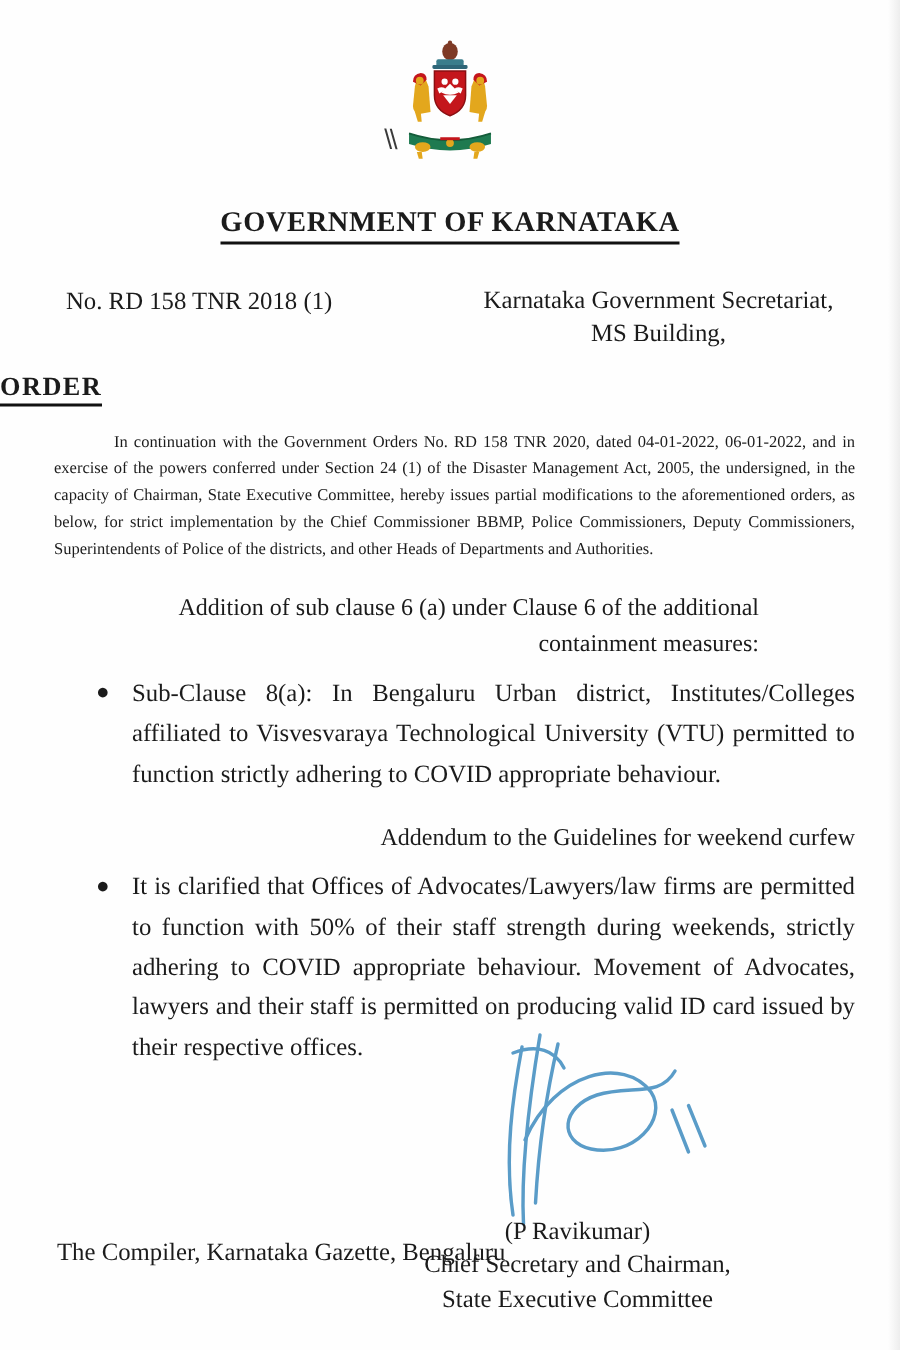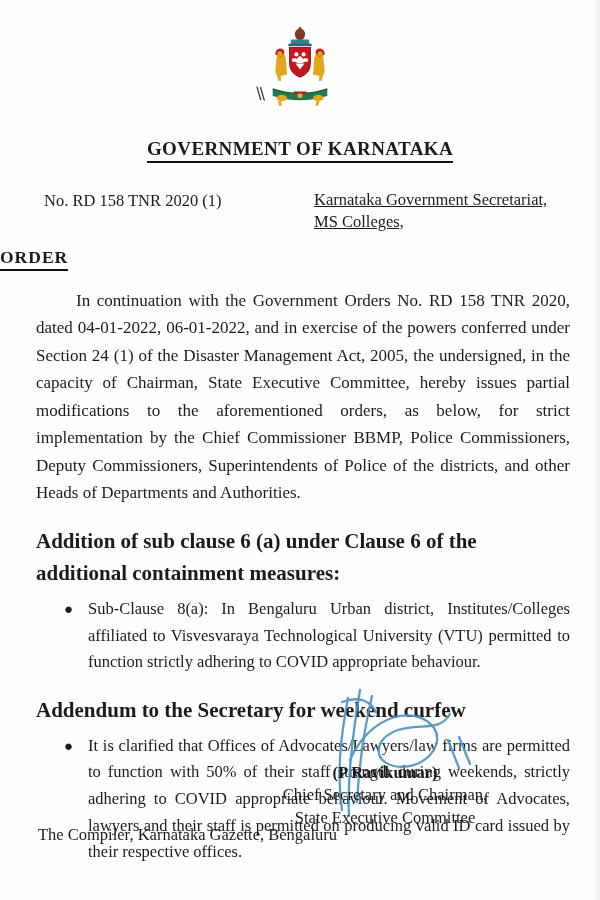--- a/index.html
+++ b/index.html
@@ -35,59 +35,60 @@
     letter-spacing:.4px;
     border-bottom:2.5px solid #111;
     padding-bottom:1px;
   }
   .ref-row{
     display:flex;justify-content:space-between;
     margin:26px 36px 0 44px;
     font-size:16.5px;
   }
   .ref-no{ padding-top:2px; }
-  .address-block{ line-height:1.32; width:250px;text-decoration:underline; }
+  .address-block{ text-align:center; line-height:1.32; width:250px; }
   .order-head-row{ text-align:left; margin-top:14px; }
   .order-head{
     display:inline-block;
     font-size:17.5px;font-weight:bold;letter-spacing:1px;
     border-bottom:2.5px solid #111;
     padding-bottom:1px;
   }
   .body-par{
     margin:16px 30px 0 36px;
-    font-size:17px;line-height:1.62;
+    font-size:11px;line-height:1.62;
     text-align:justify;
     text-indent:40px;
   }
   .section{ margin:18px 30px 0 36px; }
   .section-head{
-    font-size:21px;font-weight:bold;line-height:1.55;
+    font-size:16px;font-weight:normal;line-height:1.55;
     max-width:470px;
+    text-align:right;
   }
   .section-head.wide{ max-width:none; }
   .bullet-row{
     display:flex;
     margin:6px 0 0 28px;
     font-size:16.5px;line-height:1.62;
   }
   .bullet-dot{
     flex:0 0 24px;
     font-size:15px;
     padding-top:1px;
   }
   .bullet-text{ flex:1; text-align:justify; }
   .sig-block{
     position:absolute;
     left:240px;top:762px;
     width:290px;
     text-align:center;
     font-size:16.5px;line-height:1.36;
   }
-  .sig-name{ font-weight:bold; }
+  .sig-name{ font-weight:normal;margin-top:48px; }
   .sig-ink{
     position:absolute;
     left:318px;top:688px;
     pointer-events:none;
   }
   .footer-block{
     position:absolute;
     left:38px;top:822px;
     font-size:16.5px;line-height:1.6;
   }
@@ -137,43 +138,43 @@
       <rect x="50" y="100" width="20" height="3" fill="#c4161c"></rect>
     </svg>
     <span class="slash-mark">\\</span>
   </div>
 
   <div class="doc-title-row">
     <span class="doc-title">GOVERNMENT OF KARNATAKA</span>
   </div>
 
   <div class="ref-row">
-    <div class="ref-no">No. RD 158 TNR 2020 (1)</div>
+    <div class="ref-no">No. RD 158 TNR 2018 (1)</div>
     <div class="address-block">
       <div>Karnataka Government Secretariat,</div>
-      <div>MS Colleges,</div>
+      <div>MS Building,</div>
     </div>
   </div>
 
   <div class="order-head-row">
     <span class="order-head">ORDER</span>
   </div>
 
   <p class="body-par">In continuation with the Government Orders No. RD 158 TNR 2020, dated 04-01-2022, 06-01-2022, and in exercise of the powers conferred under Section 24 (1) of the Disaster Management Act, 2005, the undersigned, in the capacity of Chairman, State Executive Committee, hereby issues partial modifications to the aforementioned orders, as below, for strict implementation by the Chief Commissioner BBMP, Police Commissioners, Deputy Commissioners, Superintendents of Police of the districts, and other Heads of Departments and Authorities.</p>
 
   <div class="section">
     <div class="section-head">Addition of sub clause 6 (a) under Clause 6 of the additional containment measures:</div>
     <div class="bullet-row">
       <div class="bullet-dot">●</div>
       <div class="bullet-text">Sub-Clause 8(a): In Bengaluru Urban district, Institutes/Colleges affiliated to Visvesvaraya Technological University (VTU) permitted to function strictly adhering to COVID appropriate behaviour.</div>
     </div>
   </div>
 
   <div class="section">
-    <div class="section-head wide">Addendum to the Secretary for weekend curfew</div>
+    <div class="section-head wide">Addendum to the Guidelines for weekend curfew</div>
     <div class="bullet-row">
       <div class="bullet-dot">●</div>
       <div class="bullet-text">It is clarified that Offices of Advocates/Lawyers/law firms are permitted to function with 50% of their staff strength during weekends, strictly adhering to COVID appropriate behaviour.  Movement of Advocates, lawyers and their staff is permitted on producing valid ID card issued by their respective offices.</div>
     </div>
   </div>
 
   <svg class="sig-ink" width="170" height="140" viewBox="0 0 170 140">
     <g fill="none" stroke="#4d94c4" stroke-width="2.3" stroke-linecap="round" opacity="0.92">
       <path d="M30,10 C24,42 18,82 24,122"></path>
       <path d="M42,2 C36,38 29,88 31,128"></path>

